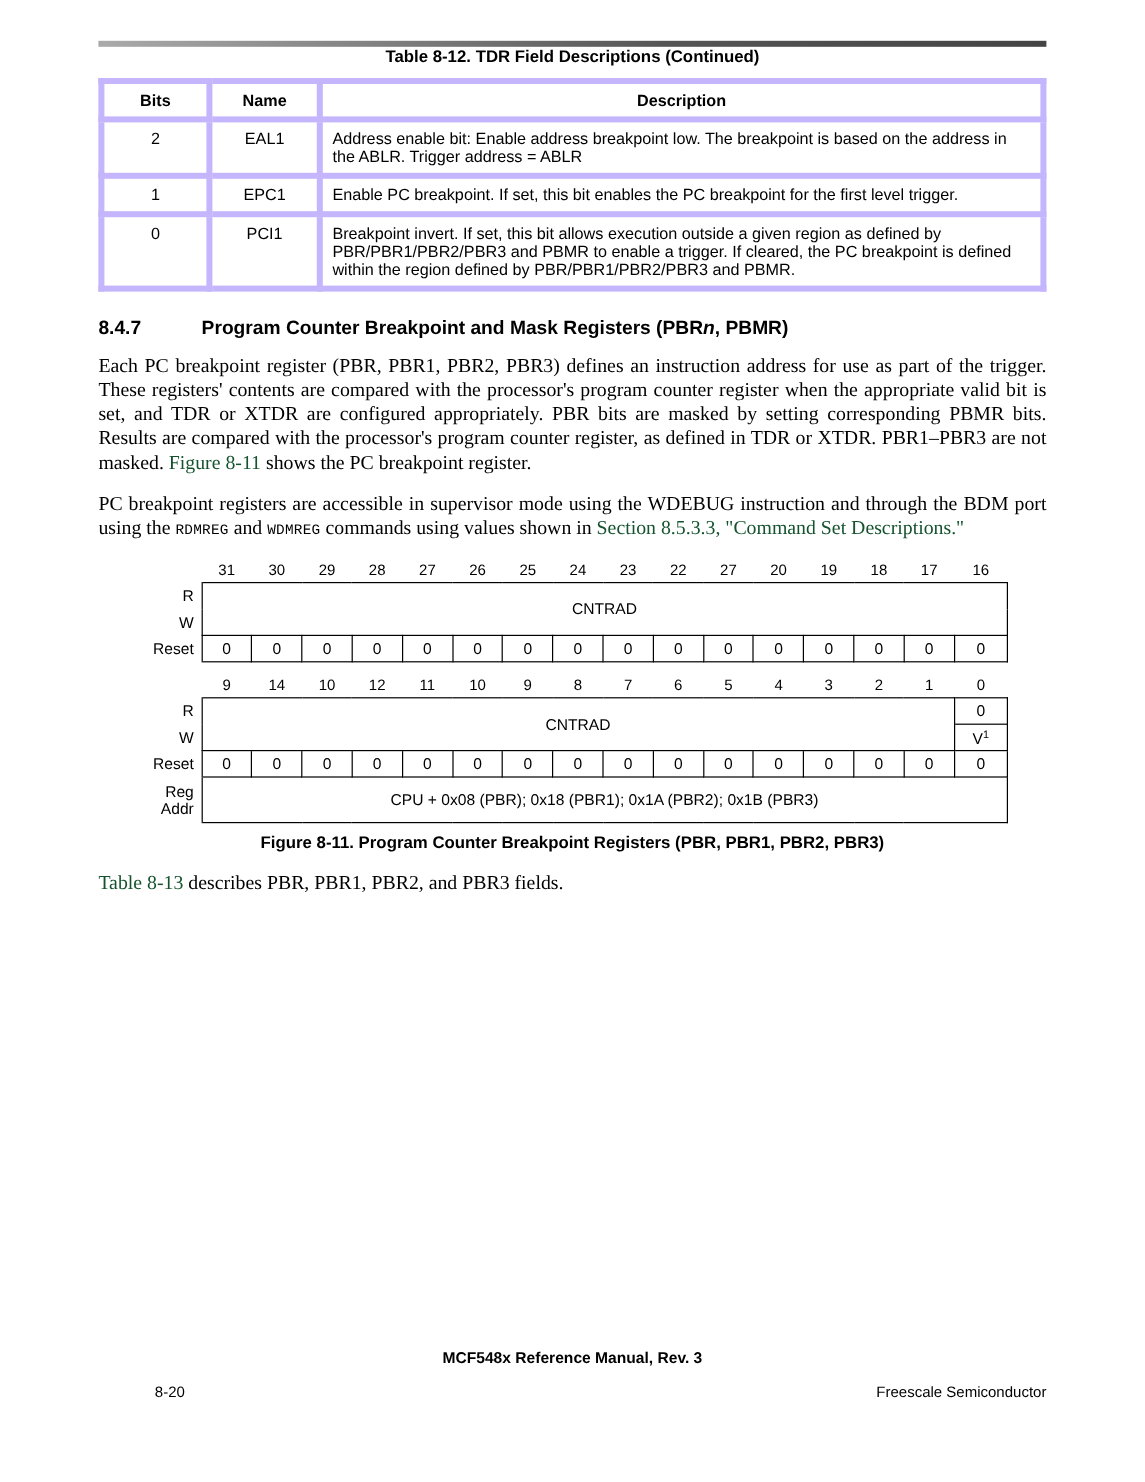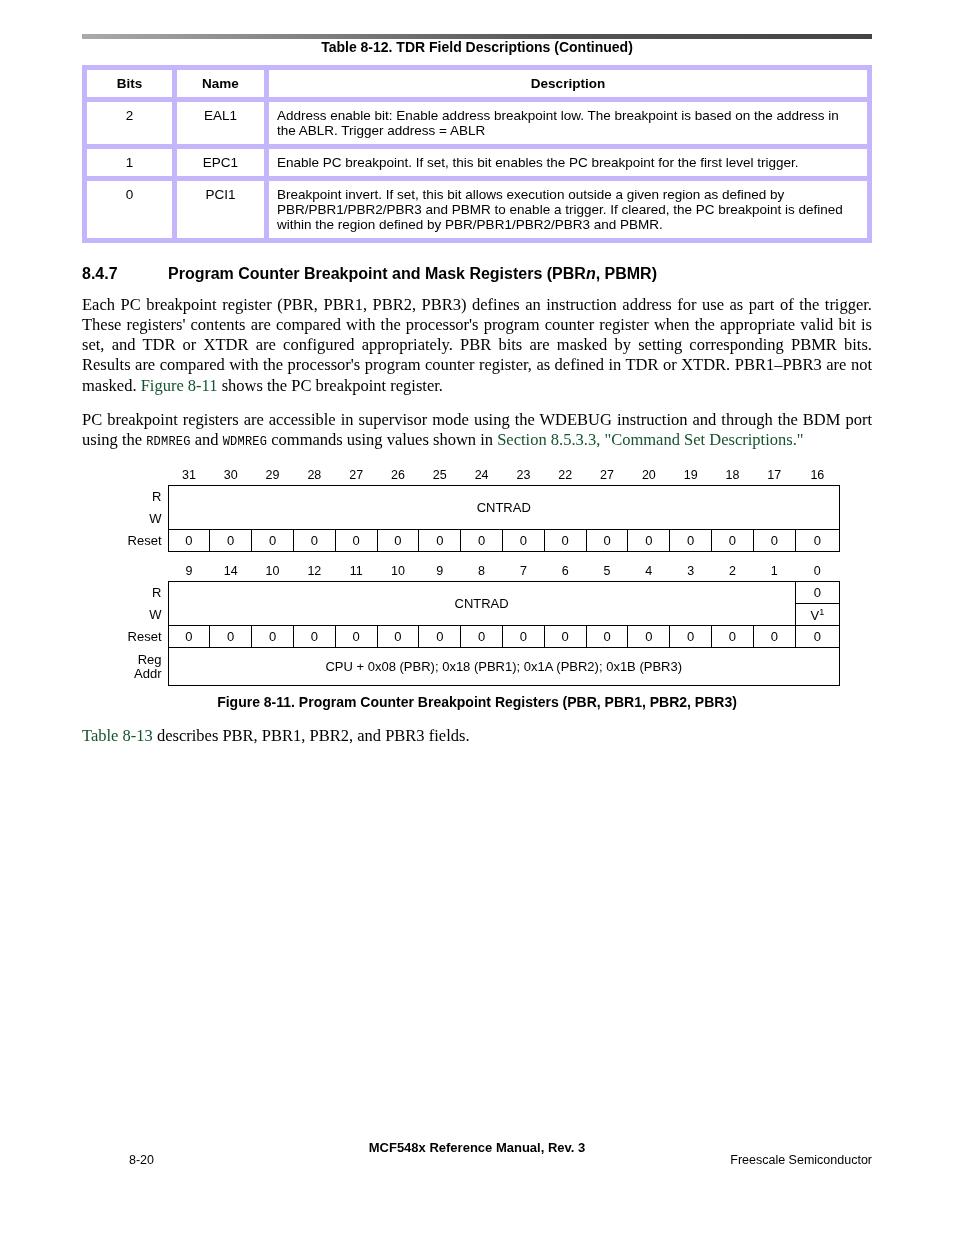--- a/index.html
+++ b/index.html
@@ -87,21 +87,21 @@
   .sup { font-size: 9px; vertical-align: super; }
   .footnote {
     font-family: Arial, Helvetica, sans-serif;
     font-size: 13px;
     margin: 6px 0 6px 48px;
   }
   .footnote .fnum { font-size: 10px; vertical-align: super; margin-right: 4px; }
 
   .footer-line {
     position: absolute;
-    bottom: 80px;
+    bottom: 96px;
     left: 82px;
     right: 82px;
     font-family: Arial, Helvetica, sans-serif;
     font-weight: bold;
     font-size: 13px;
     text-align: center;
   }
   .footer-row {
     position: absolute;
     bottom: 68px;

